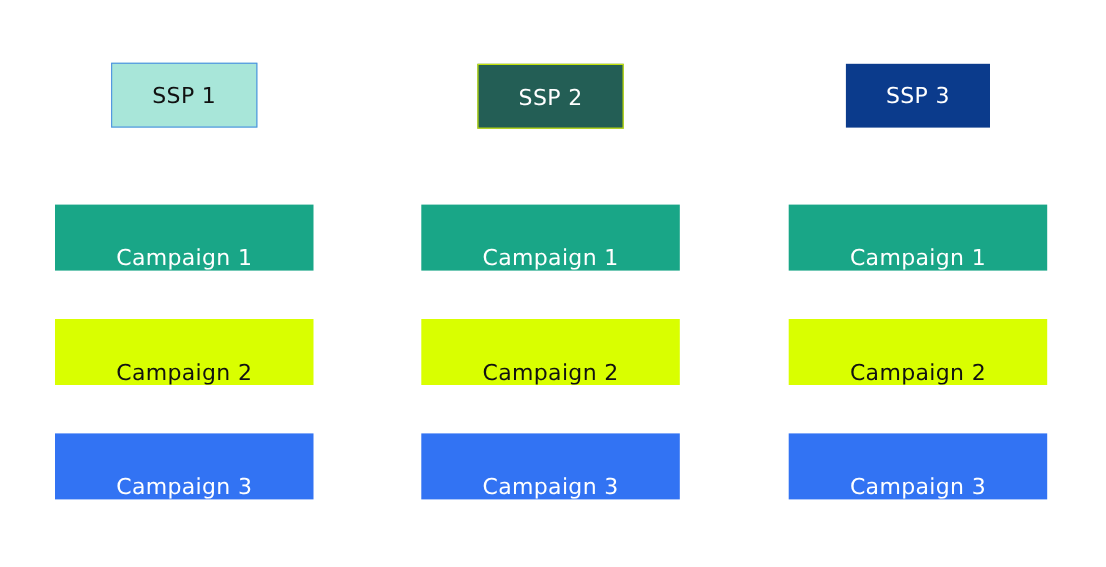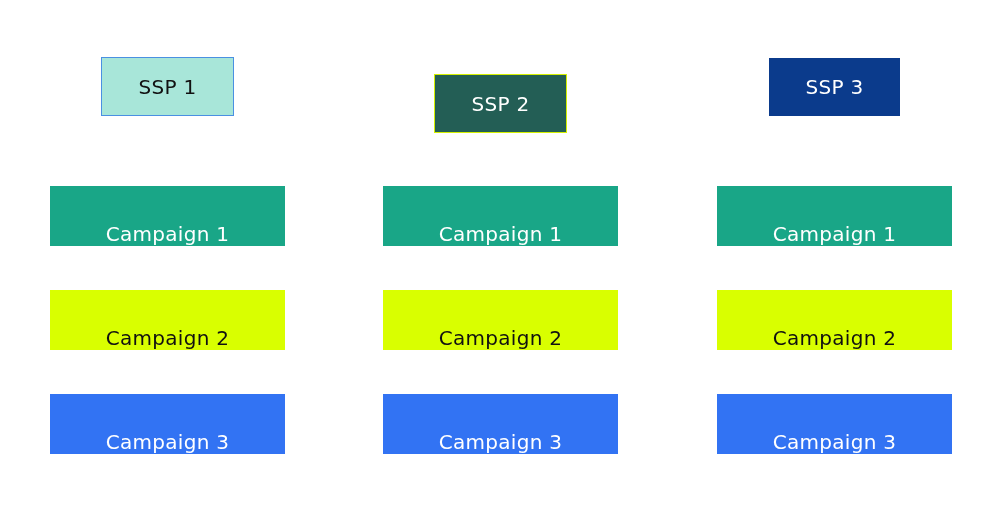--- a/index.html
+++ b/index.html
@@ -10,21 +10,21 @@
            letter-spacing: 0.3px; }
     .ssp { height: 59px; }
     .campaign { width: 235px; height: 60px; align-items: flex-end; }
   </style>
 </head>
 <body>
 
 <div class="box ssp" style="left:101px; top:57px; width:133px; background:#a8e6d9; border:1.5px solid #4a90e2; color:#111;">
   <span>SSP 1</span>
 </div>
-<div class="box ssp" style="left:434px; top:58px; width:133px; background:#235e55; border:1.5px solid #d4f000; color:#fff;margin-top:16px;">
+<div class="box ssp" style="left:434px; top:58px; width:133px; background:#235e55; border:1.5px solid #d4f000; color:#fff;">
   <span>SSP 2</span>
 </div>
 <div class="box ssp" style="left:769px; top:58px; width:131px; height:58px; background:#0b3b8c; color:#fff;">
   <span>SSP 3</span>
 </div>
 
 <div class="box campaign" style="left:50px; top:186px; background:#19a687; color:#fff;">
   <span>Campaign 1</span>
 </div>
 <div class="box campaign" style="left:50px; top:290px; background:#d9ff00; color:#111;">

